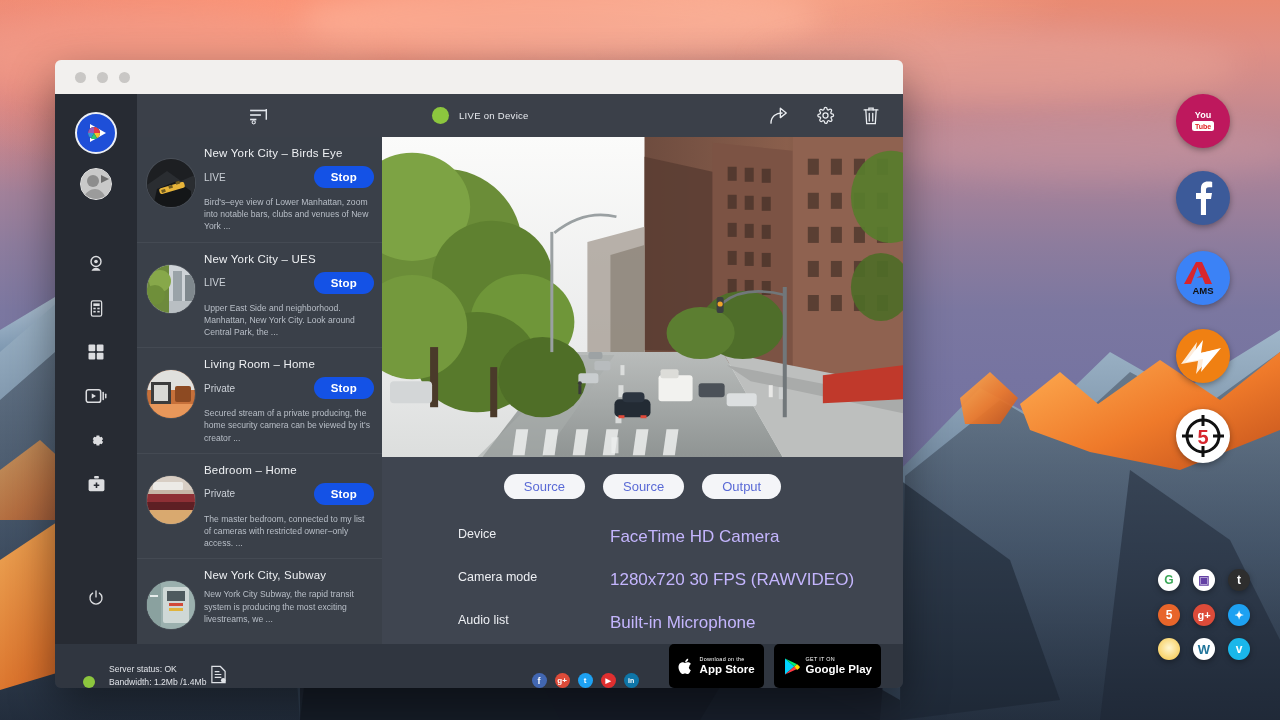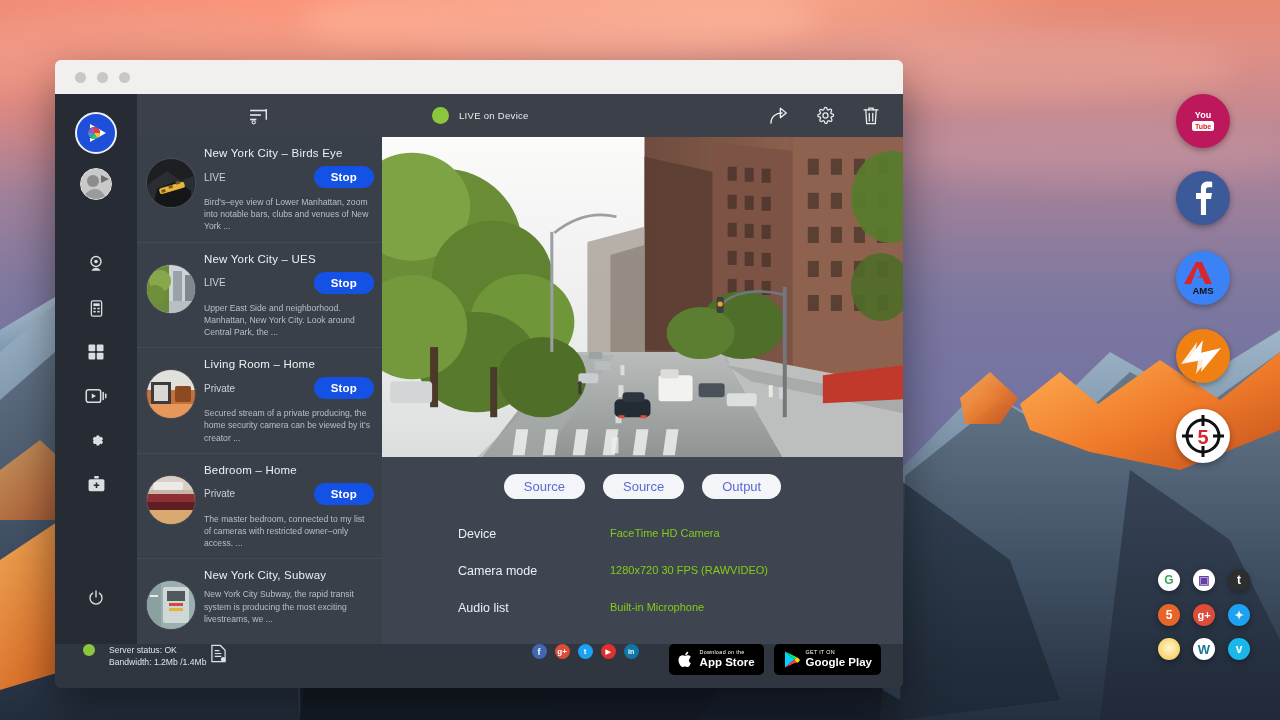--- a/index.html
+++ b/index.html
@@ -122,40 +122,40 @@
   .tabs { display:flex; justify-content:center; gap:18px; padding:17px 0 0 0; }
   .tab {
     background:#f4f5f8; color:#5a6ad6; border:none; border-radius:13px;
     padding:5px 20px; font-size:13px; cursor:pointer;
     font-family:"Liberation Sans", sans-serif;
   }
 
   .prop-table { padding:28px 6px 0 76px; }
   .prop-row { display:flex; margin-bottom:23px; }
   .prop-key { width:152px; color:#edeff3; font-size:12.5px; }
-  .prop-val { color:#84cc16; font-size:11px; }
+  .prop-val { color:#c4b5fd; font-size:17px; }
 
   
   .statusbar {
     height:44px; flex:0 0 44px; background:#303640;
-    display:flex; align-items:flex-start; padding:0 14px;
+    display:flex; align-items:flex-end; padding:0 14px;
   }
   .sb-dot { width:12px; height:12px; border-radius:50%; background:#8cc63e; margin:0 14px 0 14px; }
   .sb-text { color:#e0e3e8; font-size:8.6px; line-height:1.45; }
   .sb-doc { margin-left:4px; color:#dfe2e7; }
   .sb-spacer { flex:1; }
   .social { display:flex; gap:8px; }
   .social-ico {
     width:15px; height:15px; border-radius:50%; display:flex;
     align-items:center; justify-content:center; color:#fff;
     font-size:9px; font-weight:bold;
   }
   .store-btns { display:flex; gap:10px; margin-left:30px; margin-right:8px; }
   .store {
-    background:#000; border-radius:5px; height:31px; padding:0 9px;
+    background:#000; border-radius:5px; height:44px; padding:0 9px;
     display:flex; align-items:center; gap:6px; cursor:pointer;
   }
   .store-txt { display:flex; flex-direction:column; line-height:1; }
   .store-small { color:#fff; font-size:5.4px; letter-spacing:.3px; }
   .store-big { color:#fff; font-size:11.5px; font-weight:bold; margin-top:2px; }
 </style>
 </head>
 <body>
 
 <div id="desktop">

